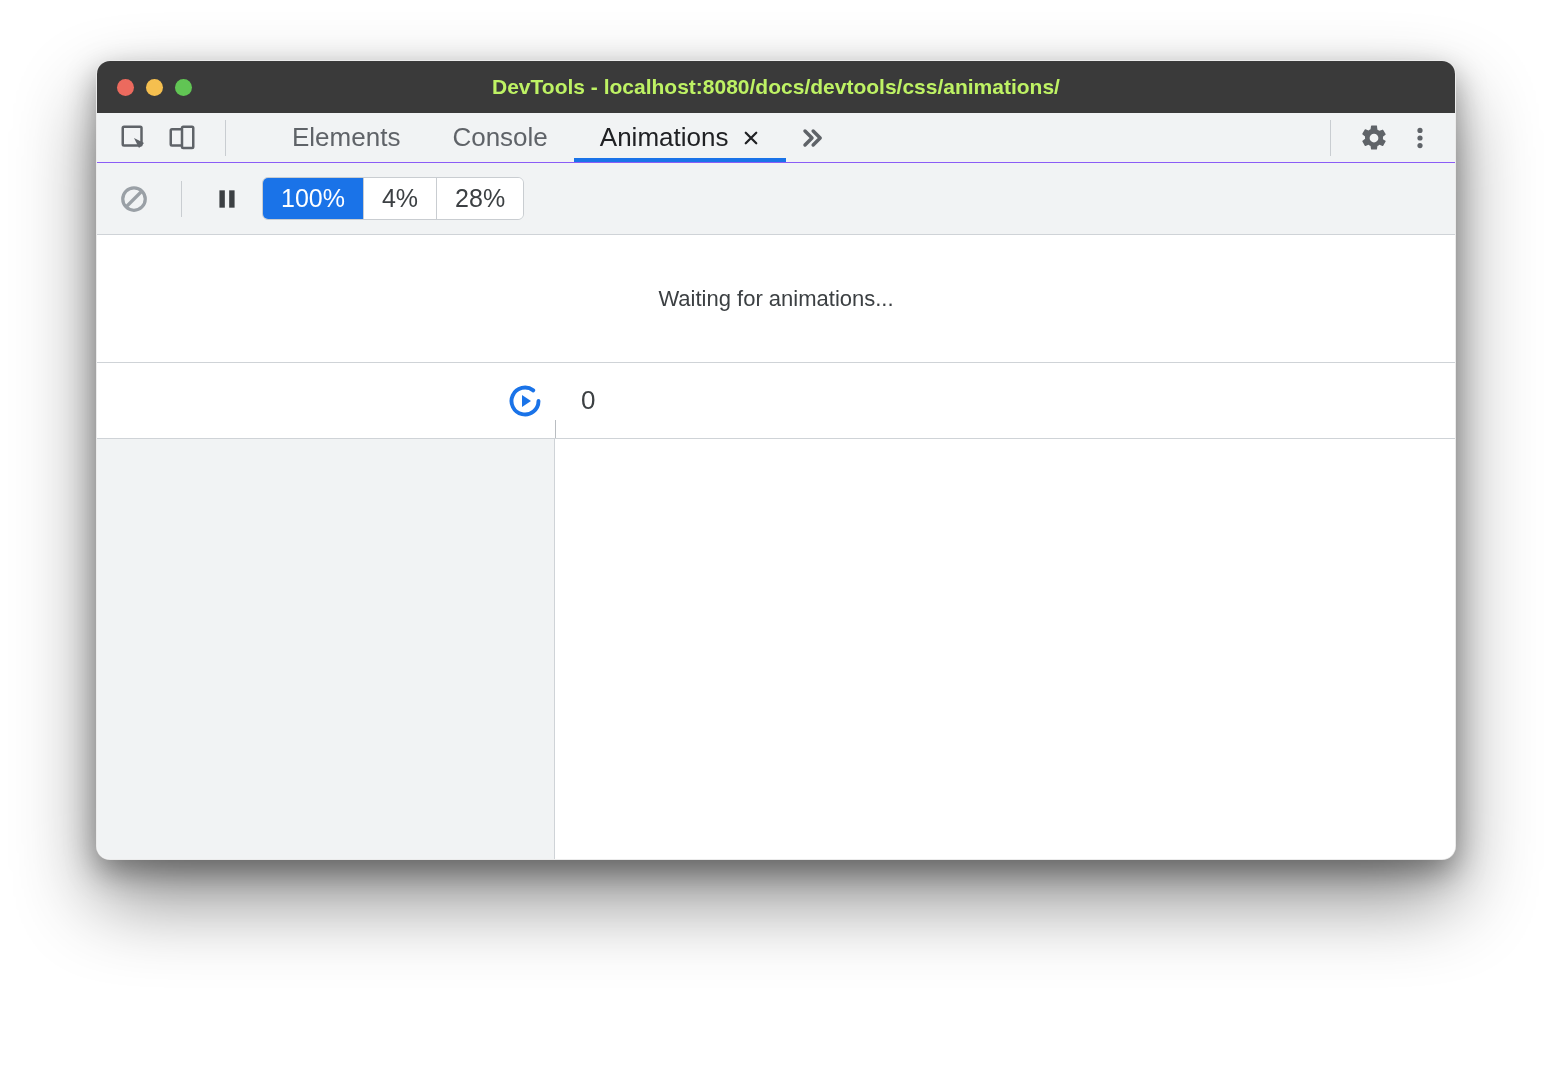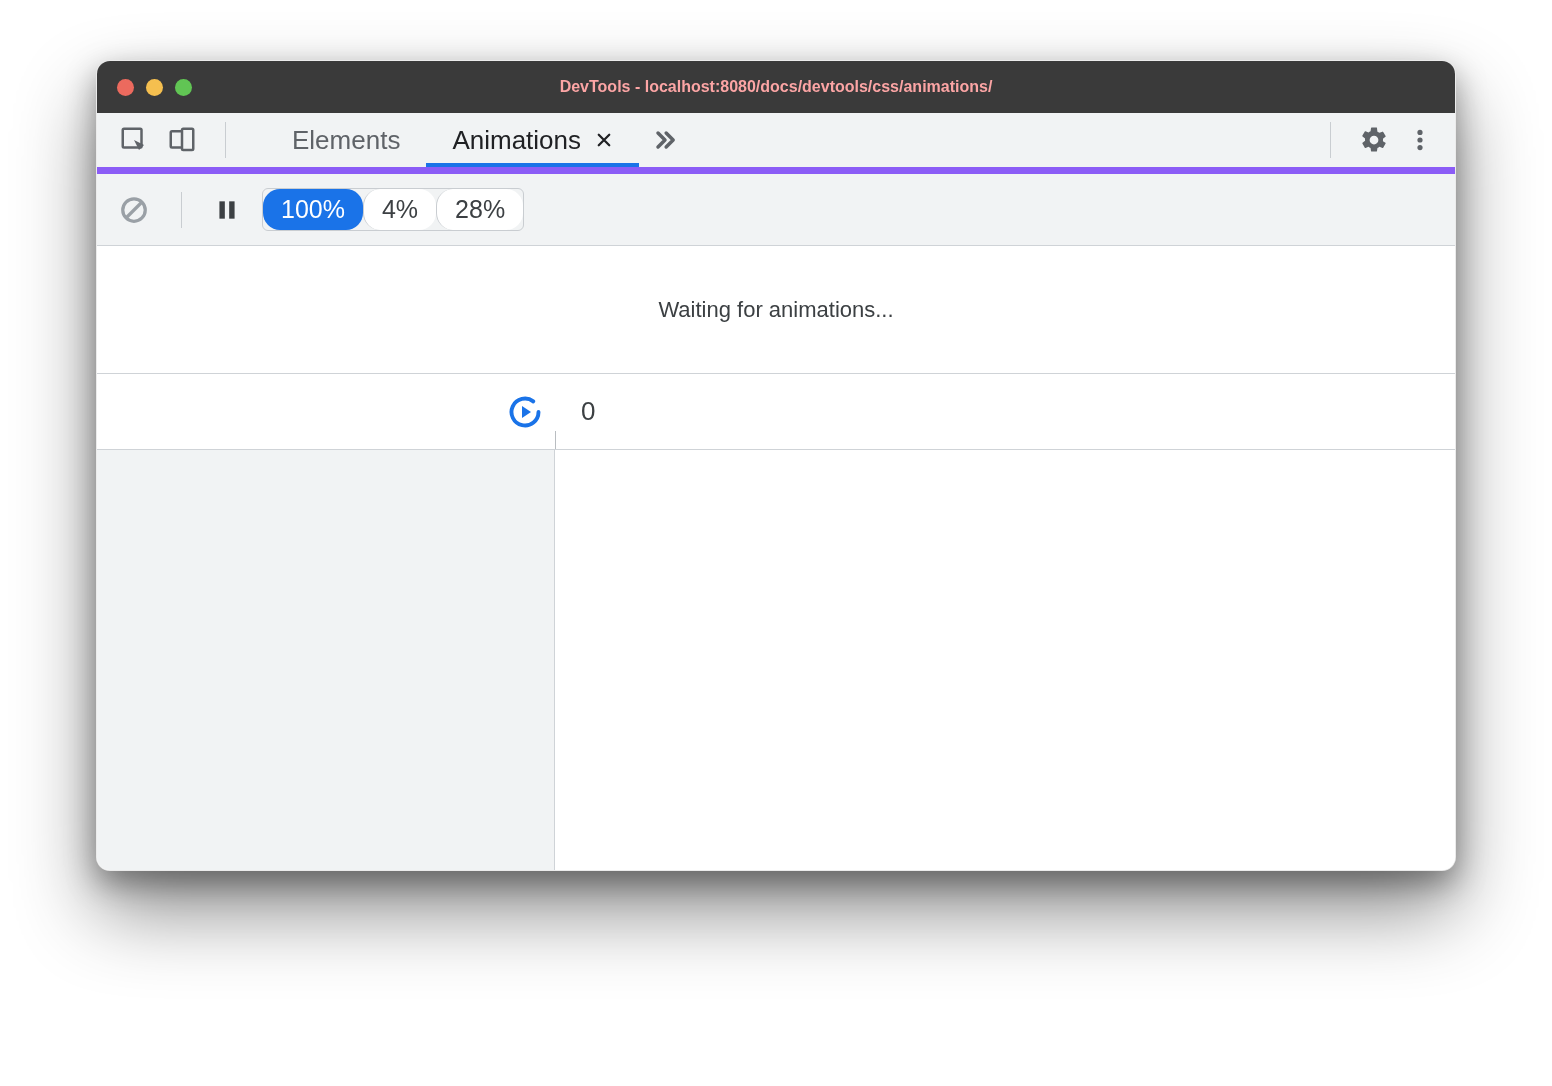--- a/index.html
+++ b/index.html
@@ -29,28 +29,28 @@
     padding: 0 20px;
     position: relative;
   }
   .traffic-lights { display: flex; gap: 12px; align-items: center; }
   .tl { width: 17px; height: 17px; border-radius: 50%; }
   .tl.red { background: #ec6a5e; }
   .tl.yellow { background: #f5bf4f; }
   .tl.green { background: #61c554; }
   .title {
     position: absolute; left: 0; right: 0; text-align: center;
-    font-size: 16px; font-weight: 600; color: #fca5a5;
+    font-size: 21px; font-weight: 600; color: #bef264;
     pointer-events: none;
   }
   
   .tabs-bar {
-    height: 61px;
+    height: 50px;
     background: #f1f3f4;
-    border-bottom: 7px solid #8b5cf6;
+    border-bottom: 1px solid #8b5cf6;
     display: flex;
     align-items: stretch;
   }
   .left-icons, .right-icons {
     display: flex; align-items: center; gap: 18px;
     padding: 0 22px;
   }
   .vsep { width: 1px; height: 36px; background: #c9cdd1; margin: 0 10px; }
   .tabs { display: flex; align-items: stretch; flex: 1; padding-left: 8px; }
   .tab {
@@ -83,21 +83,20 @@
     overflow: hidden;
     border: 1px solid #c9cdd1;
   }
   .speed {
     padding: 6px 18px;
     font-size: 25px;
     color: #3c4043;
     background: #fff;
     border-left: 1px solid #c9cdd1;
     cursor: pointer;
-    border-radius: 17px;
   }
   .speed:first-child { border-left: none; }
   .speed.active { background: #1a73e8; color: #fff; }
 
   
   .waiting {
     height: 128px; display:flex; align-items:center; justify-content:center;
     font-size: 22px; color: #3c4043;
     border-bottom: 1px solid #cfd3d7;
   }
@@ -146,20 +145,23 @@
           <rect x="3" y="5" width="13" height="13" rx="1"></rect>
           <rect x="12" y="3" width="9" height="17" rx="1" fill="#f1f3f4"></rect>
         </svg>
       </span>
       <div class="vsep"></div>
     </div>
 
     <div class="tabs">
       <div class="tab">
         <span>Elements</span>
+      </div>
+      <div class="tab">
+        <span>Console</span>
       </div>
       <div class="tab active">
         <span>Animations</span>
         <span class="close icon">
           <svg width="18" height="18" viewBox="0 0 24 24" stroke="#202124" stroke-width="3" stroke-linecap="round">
             <path d="M5 5 L19 19 M19 5 L5 19"></path>
           </svg>
         </span>
       </div>
       <div class="chev-more">

